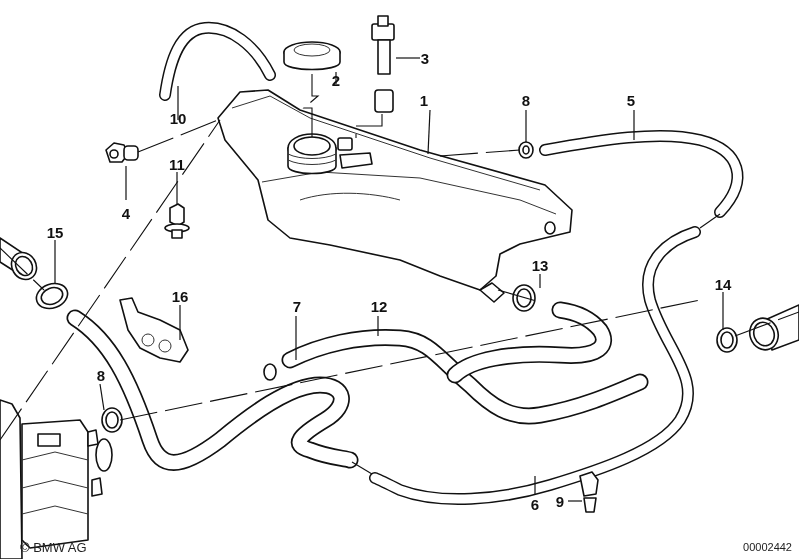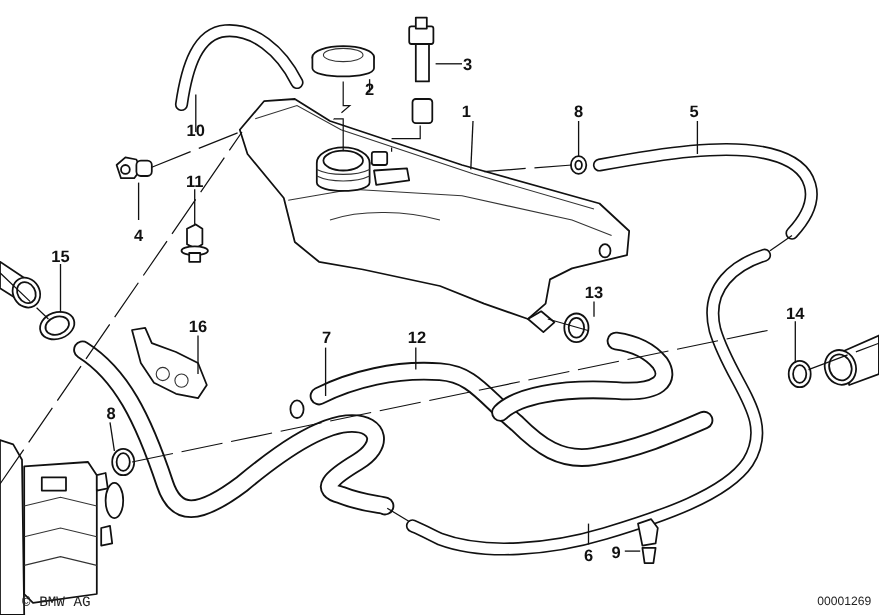--- a/index.html
+++ b/index.html
@@ -8,21 +8,21 @@
   .part { fill: #ffffff; stroke: #111; stroke-width: 1.6; stroke-linejoin: round; stroke-linecap: round; }
   .hose { fill: none; stroke: #111; stroke-width: 17; stroke-linecap: round; stroke-linejoin: round; }
   .hose-in { fill: none; stroke: #ffffff; stroke-width: 13.6; stroke-linecap: round; stroke-linejoin: round; }
   .thin-hose { fill: none; stroke: #111; stroke-width: 12; stroke-linecap: round; stroke-linejoin: round; }
   .thin-hose-in { fill: none; stroke: #ffffff; stroke-width: 9; stroke-linecap: round; stroke-linejoin: round; }
   .line { fill: none; stroke: #111; stroke-width: 1.2; }
   .dash { fill: none; stroke: #111; stroke-width: 1.1; stroke-dasharray: 38 8; }
   .detail { fill: none; stroke: #333; stroke-width: 1; }
   .callout { font-family: "Liberation Sans", sans-serif; font-weight: bold; font-size: 15px; fill: #111; }
   .footer { position: absolute; font-family: "Liberation Sans", sans-serif; font-size: 13px; color: #222; }
-  #copyright { left: 20px; top: 540px; font-family: Liberation Mono, monospace; }
+  #copyright { left: 20px; top: 540px; }
   #diagram-id { right: 7px; top: 541px; font-size: 11px; }
 </style>
 </head>
 <body>
 
 <svg id="diagram" viewBox="0 0 799 559" xmlns="http://www.w3.org/2000/svg">
 
   <g>
     <path class="part" d="M0,400 L12,404 L20,418 L22,559 L0,559 Z"></path>
     <path class="part" d="M22,424 L80,420 L88,432 L88,540 L30,548 L22,540 Z"></path>
@@ -197,13 +197,13 @@
     <text class="callout" x="177" y="170" text-anchor="middle">11</text>
     <text class="callout" x="379" y="312" text-anchor="middle">12</text>
     <text class="callout" x="540" y="271" text-anchor="middle">13</text>
     <text class="callout" x="723" y="290" text-anchor="middle">14</text>
     <text class="callout" x="55" y="238" text-anchor="middle">15</text>
     <text class="callout" x="180" y="302" text-anchor="middle">16</text>
   </g>
 </svg>
 
 <div class="footer" id="copyright">© BMW AG</div>
-<div class="footer" id="diagram-id">00001269</div>
+<div class="footer" id="diagram-id">00002442</div>
 
 </body></html>

